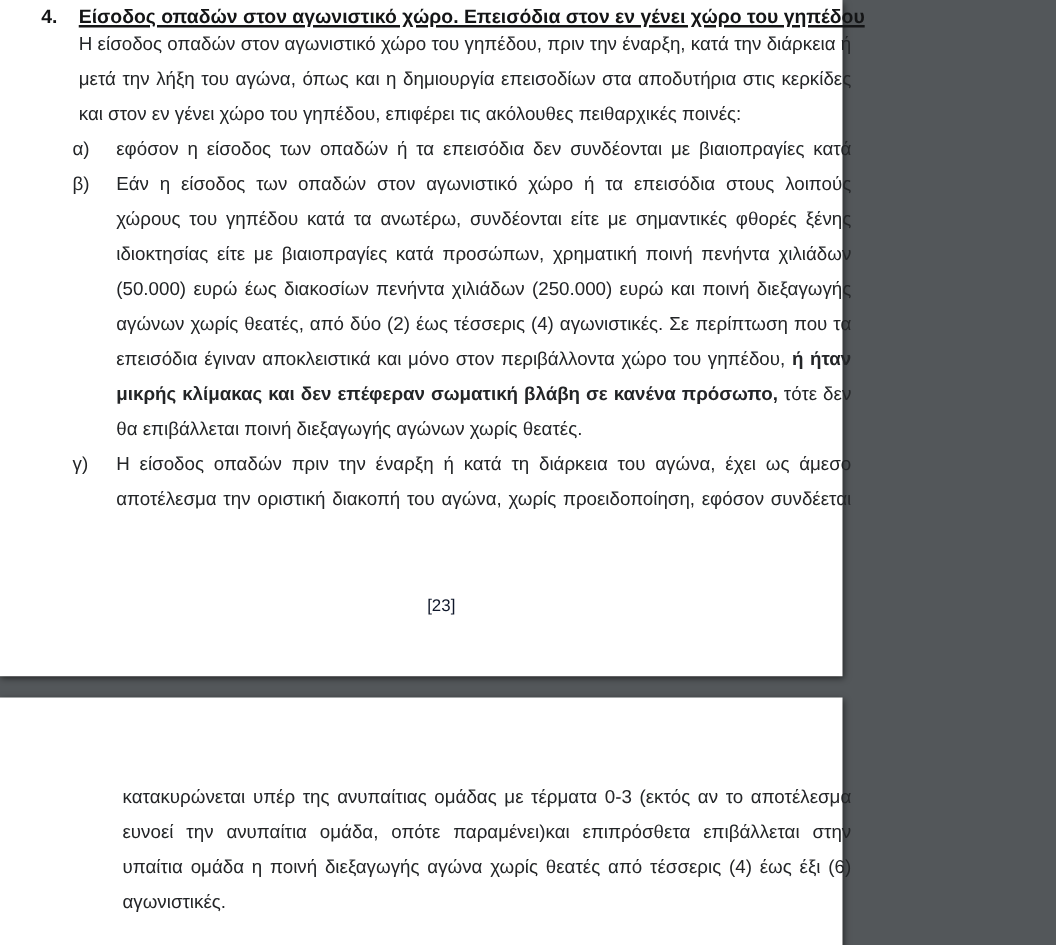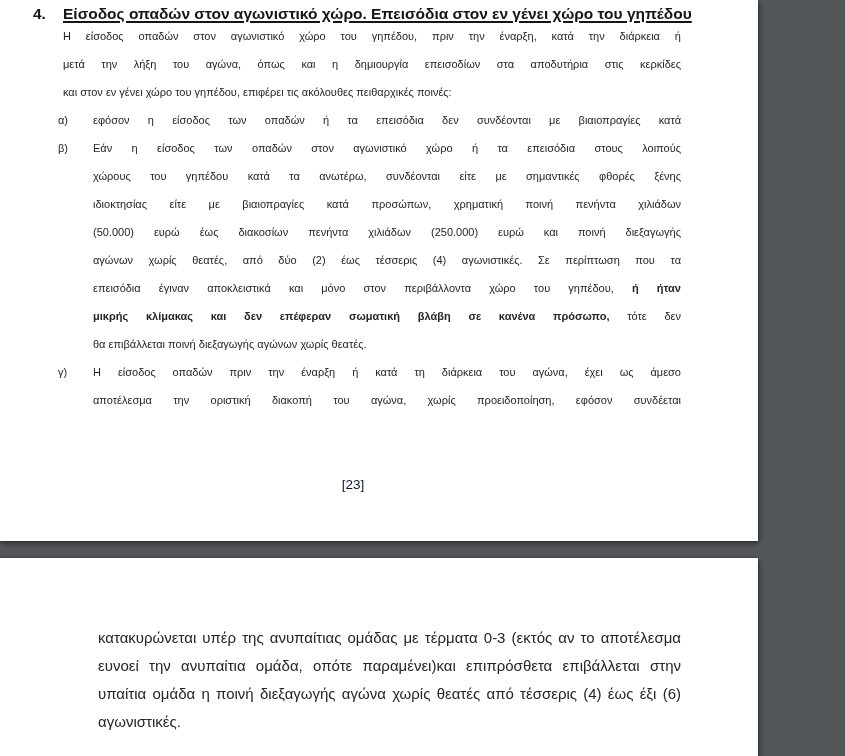--- a/index.html
+++ b/index.html
@@ -15,21 +15,21 @@
   }
   #viewport {
     position: relative;
     width: 845px;
     height: 756px;
     overflow: hidden;
   }
   .page {
     position: absolute;
     left: 0;
-    width: 758px;
+    width: 674px;
     background: #ffffff;
     color: #232527;
     box-shadow: 1px 2px 5px rgba(0,0,0,0.55), -1px 0 2px rgba(0,0,0,0.15);
   }
   #page1 { top: 0; height: 541px; }
   #page2 { top: 558px; height: 430px; }
 
   .heading {
     position: absolute;
     top: 3px;
@@ -49,21 +49,21 @@
     text-decoration: underline;
     text-decoration-thickness: 2px;
     text-underline-offset: 2px;
   }
 
   .content {
     position: absolute;
     top: 22px;
     left: 63px;
     width: 618px;
-    font-size: 11px;
+    font-size: 15px;
     line-height: 28px;
   }
   .line {
     text-align: justify;
     text-align-last: justify;
     white-space: normal;
   }
   .line.last {
     text-align: right;
     text-align-last: left;

